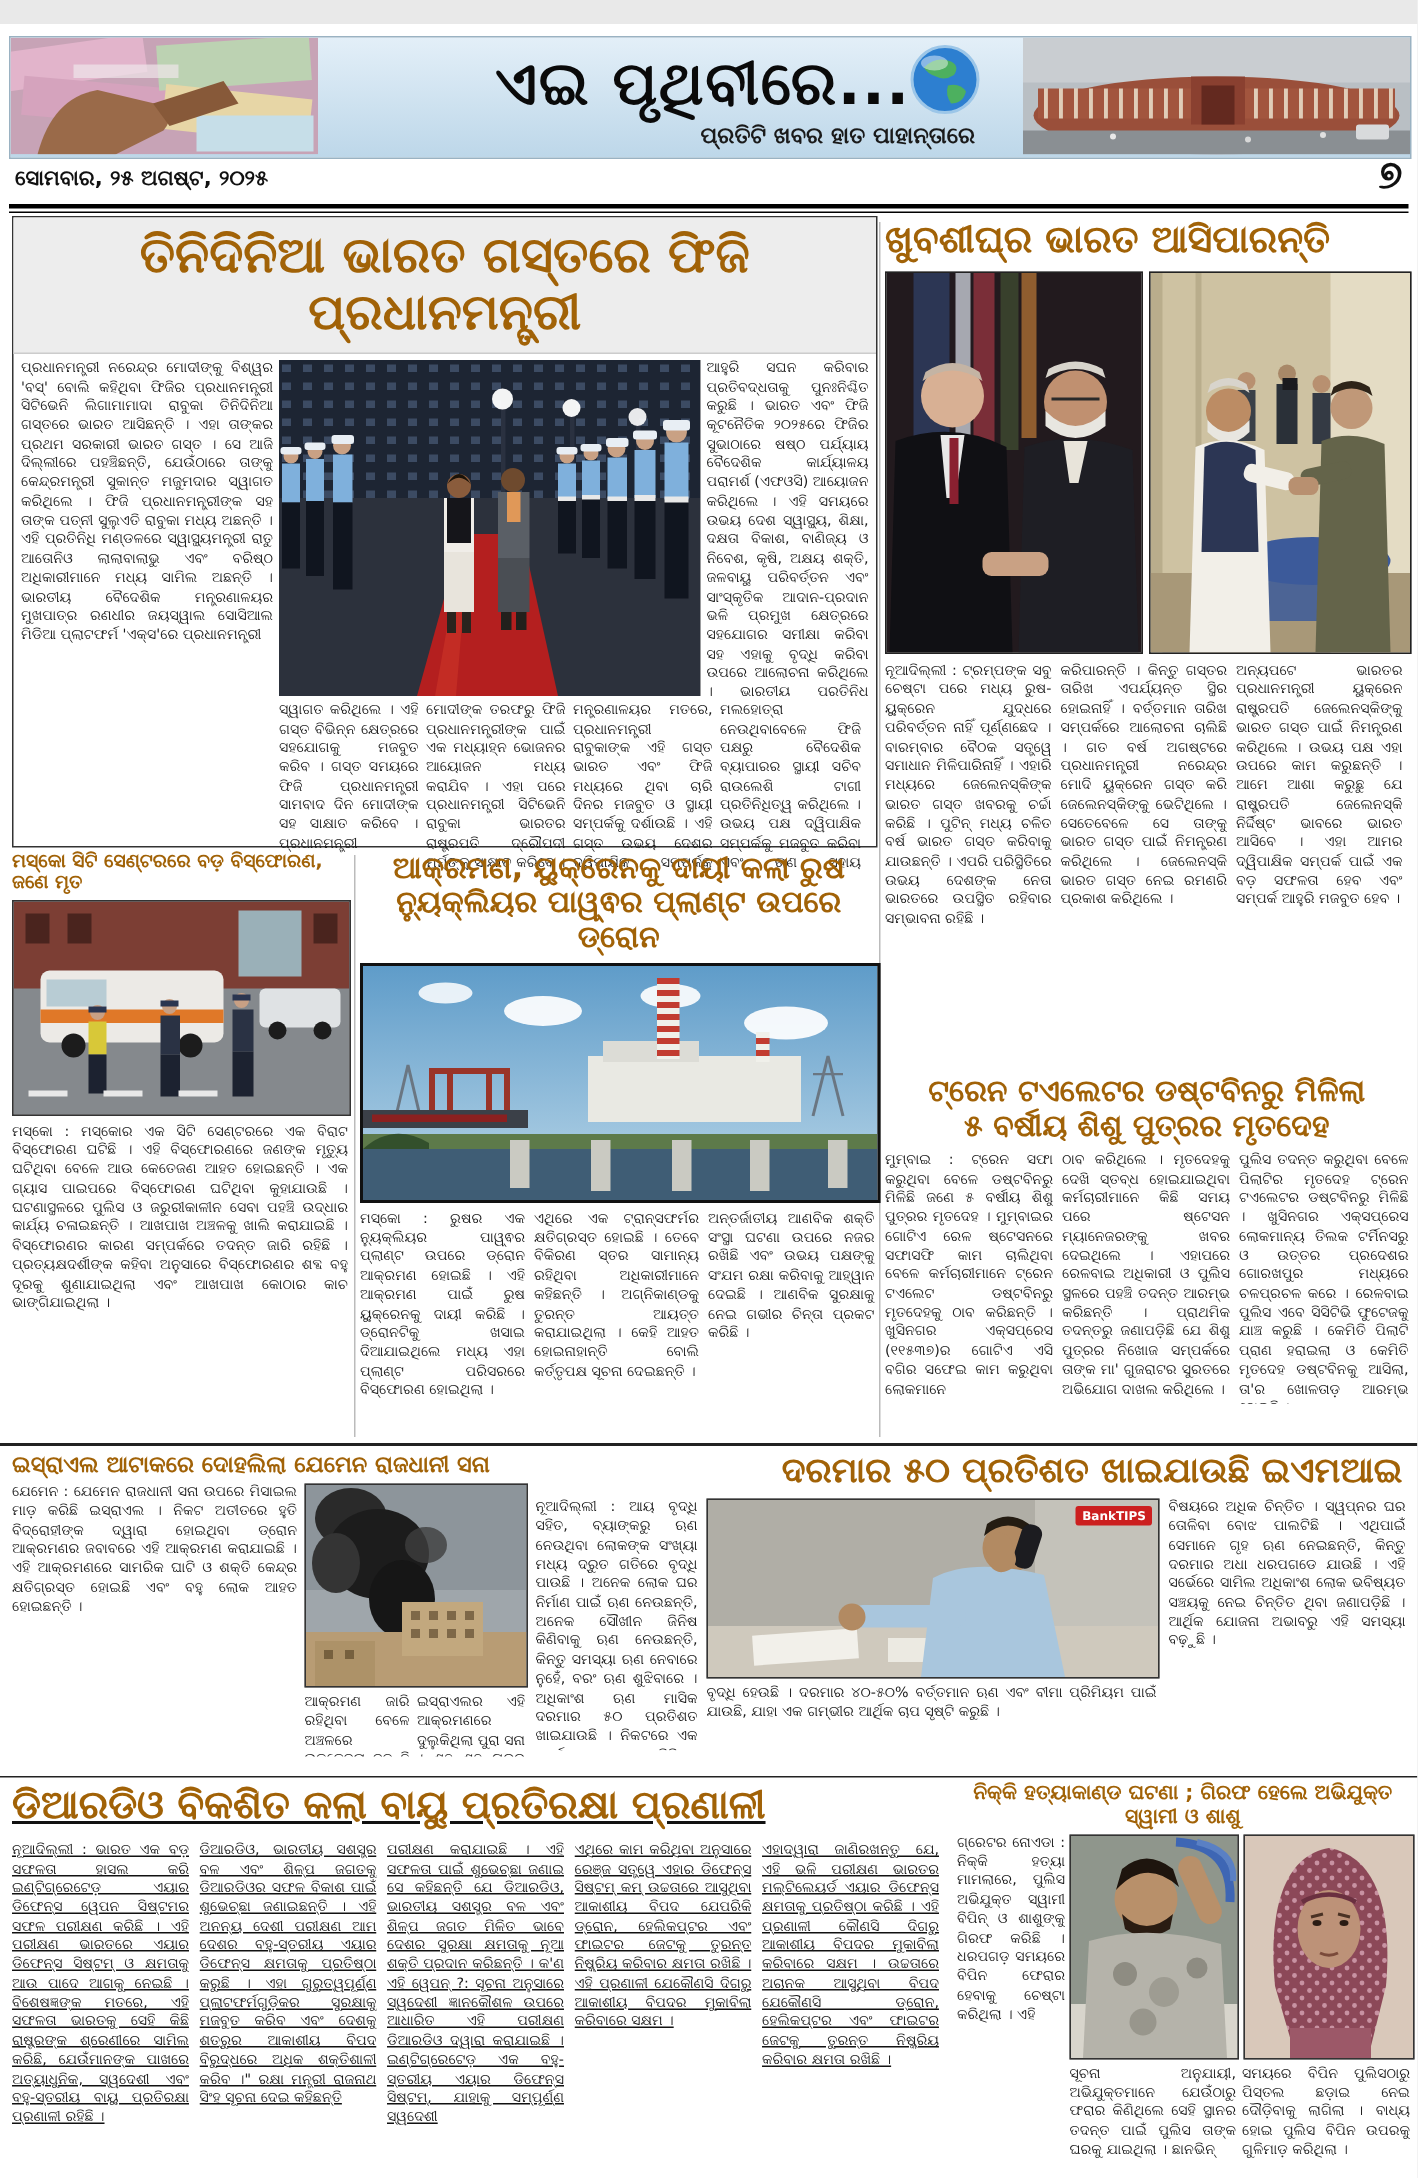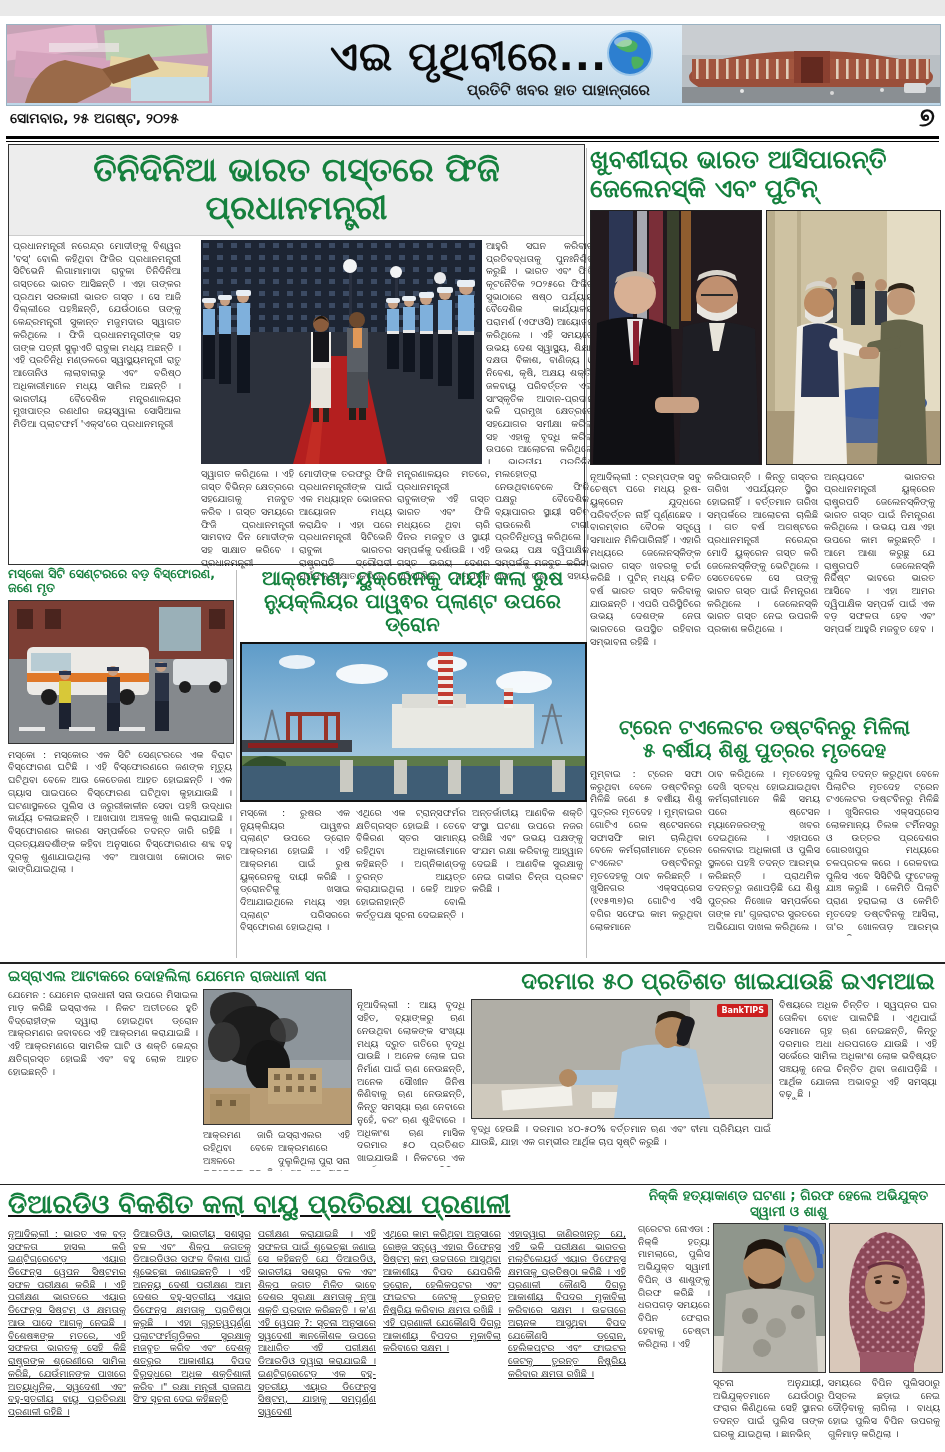--- a/index.html
+++ b/index.html
@@ -12,30 +12,30 @@
   .mast-c{flex:1;position:relative;}
   .mast-title{position:absolute;left:118px;top:8px;font-size:40px;font-weight:bold;color:#0a0a0a;letter-spacing:1px;}
   .mast-tag{position:absolute;left:255px;top:56px;font-size:15px;font-weight:bold;color:#1a1a1a;}
   .globe{position:absolute;right:28px;top:4px;}
   .daterow{position:absolute;left:10px;top:92px;width:925px;height:24px;}
   .date{font-size:14px;font-weight:bold;}
   .pageno{position:absolute;right:0;top:-6px;font-size:26px;font-weight:bold;}
   .rule-a{position:absolute;left:6px;top:120px;width:933px;height:3px;background:#000;}
   .rule-b{position:absolute;left:6px;top:125px;width:933px;height:1px;background:#000;}
   
-  .hl{font-weight:bold;color:#15803d;line-height:1.15;}
+  .hl{font-weight:bold;color:#a16207;line-height:1.15;}
   .bd{font-size:9.5px;line-height:1.34;text-align:justify;color:#1b1b1b;overflow:hidden;}
   .col{flex:none;}
   .photo{overflow:hidden;flex:none;position:relative;background:#888;}
   .vline{position:absolute;width:1px;background:#bbb;}
   .hline{position:absolute;left:0;width:945px;background:#222;}
   
   .fiji{position:absolute;left:8px;top:128px;width:575px;height:419px;border:1px solid #333;background:#fff;}
   .fiji-hl{font-size:33px;text-align:center;background:#ededed;border-bottom:1px solid #ccc;padding:6px 2px 8px;}
-  .fiji-body{display:flex;gap:20px;padding:4px;}
+  .fiji-body{display:flex;gap:4px;padding:4px;justify-content:center;}
   .fiji-right{display:flex;flex-direction:column;gap:4px;}
   
   .zel{position:absolute;left:590px;top:130px;width:349px;height:566px;}
   .zel-hl{font-size:25px;}
   .zel-ph{display:flex;gap:4px;margin-top:6px;}
   .zel-cols{display:flex;gap:6px;margin-top:6px;}
   
   .mos{position:absolute;left:8px;top:551px;width:226px;height:392px;}
   .mos-hl{font-size:12.5px;}
   
@@ -241,21 +241,20 @@
           <div class="bd col" style="width:93px;height:112px">ମୋଦୀଙ୍କ ତରଫରୁ ଫିଜି ପ୍ରଧାନମନ୍ତ୍ରୀଙ୍କ ପାଇଁ ଏକ ମଧ୍ୟାହ୍ନ ଭୋଜନର ଆୟୋଜନ ମଧ୍ୟ କରାଯିବ । ଏହା ପରେ ପ୍ରଧାନମନ୍ତ୍ରୀ ସିଟିଭେନି ରାବୁକା ଭାରତର ରାଷ୍ଟ୍ରପତି ଦ୍ରୌପଦୀ ମୁର୍ମୁଙ୍କୁ ସାକ୍ଷାତ କରିବେ । ଭାରତୀୟ ବୈଦେଶିକ</div>
           <div class="bd col" style="width:93px;height:112px">ମନ୍ତ୍ରଣାଳୟର ମତରେ, ପ୍ରଧାନମନ୍ତ୍ରୀ ରାବୁକାଙ୍କ ଏହି ଗସ୍ତ ଭାରତ ଏବଂ ଫିଜି ମଧ୍ୟରେ ଥିବା ଚାରି ଦିନର ମଜବୁତ ଓ ସ୍ଥାୟୀ ସମ୍ପର୍କକୁ ଦର୍ଶାଉଛି । ଏହି ଗସ୍ତ ଉଭୟ ଦେଶର ଦ୍ୱିପାକ୍ଷିକ ସମ୍ପର୍କକୁ ସୀମା କ୍ଷେତ୍ରରେ ମଜବୁତ କରିବା ଏବଂ ଆମ ଲୋକଙ୍କ ମଧ୍ୟରେ ସମ୍ପର୍କକୁ</div>
           <div class="bd col" style="width:94px;height:112px">ମଲହୋତ୍ରା ନେଉଥିବାବେଳେ ଫିଜି ପକ୍ଷରୁ ବୈଦେଶିକ ବ୍ୟାପାରର ସ୍ଥାୟୀ ସଚିବ ରାଉଲେଶି ଟାଗୀ ପ୍ରତିନିଧିତ୍ୱ କରିଥିଲେ । ଉଭୟ ପକ୍ଷ ଦ୍ୱିପାକ୍ଷିକ ସମ୍ପର୍କକୁ ମଜବୁତ କରିବା ଏବଂ ଋଣ ସହାୟ ରାଜନୈତିକ ସମ୍ପର୍କ ବଜାୟ ରଖିବାର ପ୍ରତିବଦ୍ଧତାକୁ ଦୋହରାଇଥିଲେ ।</div>
         </div>
       </div>
     </div>
   </div>
 
   <div class="zel">
     <div class="hl zel-hl">ଖୁବଶୀଘ୍ର ଭାରତ ଆସିପାରନ୍ତି</div>
-    <div class="hl zel-hl">ଜେଲେନସ୍କି ଏବଂ ପୁଟିନ୍</div>
     <div class="zel-ph">
       <div class="photo" style="width:170px;height:253px;border:1px solid #222">
         <svg width="170" height="253" viewBox="0 0 170 253">
           <rect width="170" height="253" fill="#221a1e"></rect>
           <rect x="18" y="0" width="24" height="130" fill="#2e3c5e" opacity="0.85"></rect>
           <rect x="46" y="0" width="10" height="120" fill="#c8ccd4" opacity="0.8"></rect>
           <rect x="58" y="0" width="14" height="126" fill="#7a2e38"></rect>
           <rect x="76" y="0" width="12" height="118" fill="#3e4a30" opacity="0.8"></rect>
           <rect x="90" y="0" width="10" height="110" fill="#d88a3a" opacity="0.6"></rect>
           <g>
@@ -310,21 +309,21 @@
               <path d="M120 82 Q134 72 148 82 L146 76 Q134 68 122 76Z" fill="#2e2418"></path>
              <path d="M114 112 Q134 104 156 114 L160 253 L110 253 Z" fill="#64644a"></path>
              <rect x="100" y="128" width="34" height="12" rx="5" fill="#64644a" transform="rotate(-12 117 134)"></rect>
              <rect x="92" y="136" width="20" height="12" rx="5" fill="#b89070"></rect>
             </g>
         </svg>
       </div>
     </div>
     <div class="zel-cols">
       <div class="bd col" style="width:111px;height:236px">ନୂଆଦିଲ୍ଲୀ : ଟ୍ରମ୍ପଙ୍କ ସବୁ ଚେଷ୍ଟା ପରେ ମଧ୍ୟ ରୁଷ-ୟୁକ୍ରେନ ଯୁଦ୍ଧରେ ପରିବର୍ତ୍ତନ ନାହିଁ ପୂର୍ଣ୍ଣଛେଦ । ବାରମ୍ବାର ବୈଠକ ସତ୍ତ୍ୱେ ସମାଧାନ ମିଳିପାରିନାହିଁ । ଏହାରି ମଧ୍ୟରେ ଜେଲେନସ୍କିଙ୍କ ଭାରତ ଗସ୍ତ ଖବରକୁ ଚର୍ଚ୍ଚା କରିଛି । ପୁଟିନ୍ ମଧ୍ୟ ଚଳିତ ବର୍ଷ ଭାରତ ଗସ୍ତ କରିବାକୁ ଯାଉଛନ୍ତି । ଏପରି ପରିସ୍ଥିତିରେ ଉଭୟ ଦେଶଙ୍କ ନେତା ଭାରତରେ ଉପସ୍ଥିତ ରହିବାର ସମ୍ଭାବନା ରହିଛି ।</div>
-      <div class="bd col" style="width:111px;height:236px">କରିପାରନ୍ତି । କିନ୍ତୁ ଗସ୍ତର ତାରିଖ ଏପର୍ଯ୍ୟନ୍ତ ସ୍ଥିର ହୋଇନାହିଁ । ବର୍ତ୍ତମାନ ତାରିଖ ସମ୍ପର୍କରେ ଆଲୋଚନା ଚାଲିଛି । ଗତ ବର୍ଷ ଅଗଷ୍ଟରେ ପ୍ରଧାନମନ୍ତ୍ରୀ ନରେନ୍ଦ୍ର ମୋଦି ୟୁକ୍ରେନ ଗସ୍ତ କରି ଜେଲେନସ୍କିଙ୍କୁ ଭେଟିଥିଲେ । ସେତେବେଳେ ସେ ତାଙ୍କୁ ଭାରତ ଗସ୍ତ ପାଇଁ ନିମନ୍ତ୍ରଣ କରିଥିଲେ । ଜେଲେନସ୍କି ଭାରତ ଗସ୍ତ ନେଇ ଉପରକି ପ୍ରକାଶ କରିଥିଲେ ।</div>
+      <div class="bd col" style="width:111px;height:236px">କରିପାରନ୍ତି । କିନ୍ତୁ ଗସ୍ତର ତାରିଖ ଏପର୍ଯ୍ୟନ୍ତ ସ୍ଥିର ହୋଇନାହିଁ । ବର୍ତ୍ତମାନ ତାରିଖ ସମ୍ପର୍କରେ ଆଲୋଚନା ଚାଲିଛି । ଗତ ବର୍ଷ ଅଗଷ୍ଟରେ ପ୍ରଧାନମନ୍ତ୍ରୀ ନରେନ୍ଦ୍ର ମୋଦି ୟୁକ୍ରେନ ଗସ୍ତ କରି ଜେଲେନସ୍କିଙ୍କୁ ଭେଟିଥିଲେ । ସେତେବେଳେ ସେ ତାଙ୍କୁ ଭାରତ ଗସ୍ତ ପାଇଁ ନିମନ୍ତ୍ରଣ କରିଥିଲେ । ଜେଲେନସ୍କି ଭାରତ ଗସ୍ତ ନେଇ ରମଣରି ପ୍ରକାଶ କରିଥିଲେ ।</div>
       <div class="bd col" style="width:111px;height:236px">ଅନ୍ୟପଟେ ଭାରତର ପ୍ରଧାନମନ୍ତ୍ରୀ ୟୁକ୍ରେନ ରାଷ୍ଟ୍ରପତି ଜେଲେନସ୍କିଙ୍କୁ ଭାରତ ଗସ୍ତ ପାଇଁ ନିମନ୍ତ୍ରଣ କରିଥିଲେ । ଉଭୟ ପକ୍ଷ ଏହା ଉପରେ କାମ କରୁଛନ୍ତି । ଆମେ ଆଶା କରୁଛୁ ଯେ ରାଷ୍ଟ୍ରପତି ଜେଲେନସ୍କି ନିର୍ଦ୍ଦିଷ୍ଟ ଭାବରେ ଭାରତ ଆସିବେ । ଏହା ଆମର ଦ୍ୱିପାକ୍ଷିକ ସମ୍ପର୍କ ପାଇଁ ଏକ ବଡ଼ ସଫଳତା ହେବ ଏବଂ ସମ୍ପର୍କ ଆହୁରି ମଜବୁତ ହେବ ।</div>
     </div>
   </div>
 
   <div class="vline" style="left:586px;top:132px;height:810px"></div>
   <div class="vline" style="left:236px;top:554px;height:388px"></div>
 
   <div class="mos">
     <div class="hl mos-hl">ମସ୍କୋ ସିଟି ସେଣ୍ଟରରେ ବଡ଼ ବିସ୍ଫୋରଣ, ଜଣେ ମୃତ</div>
     <div class="photo" style="width:224px;height:142px;margin-top:4px;border:1px solid #333">

